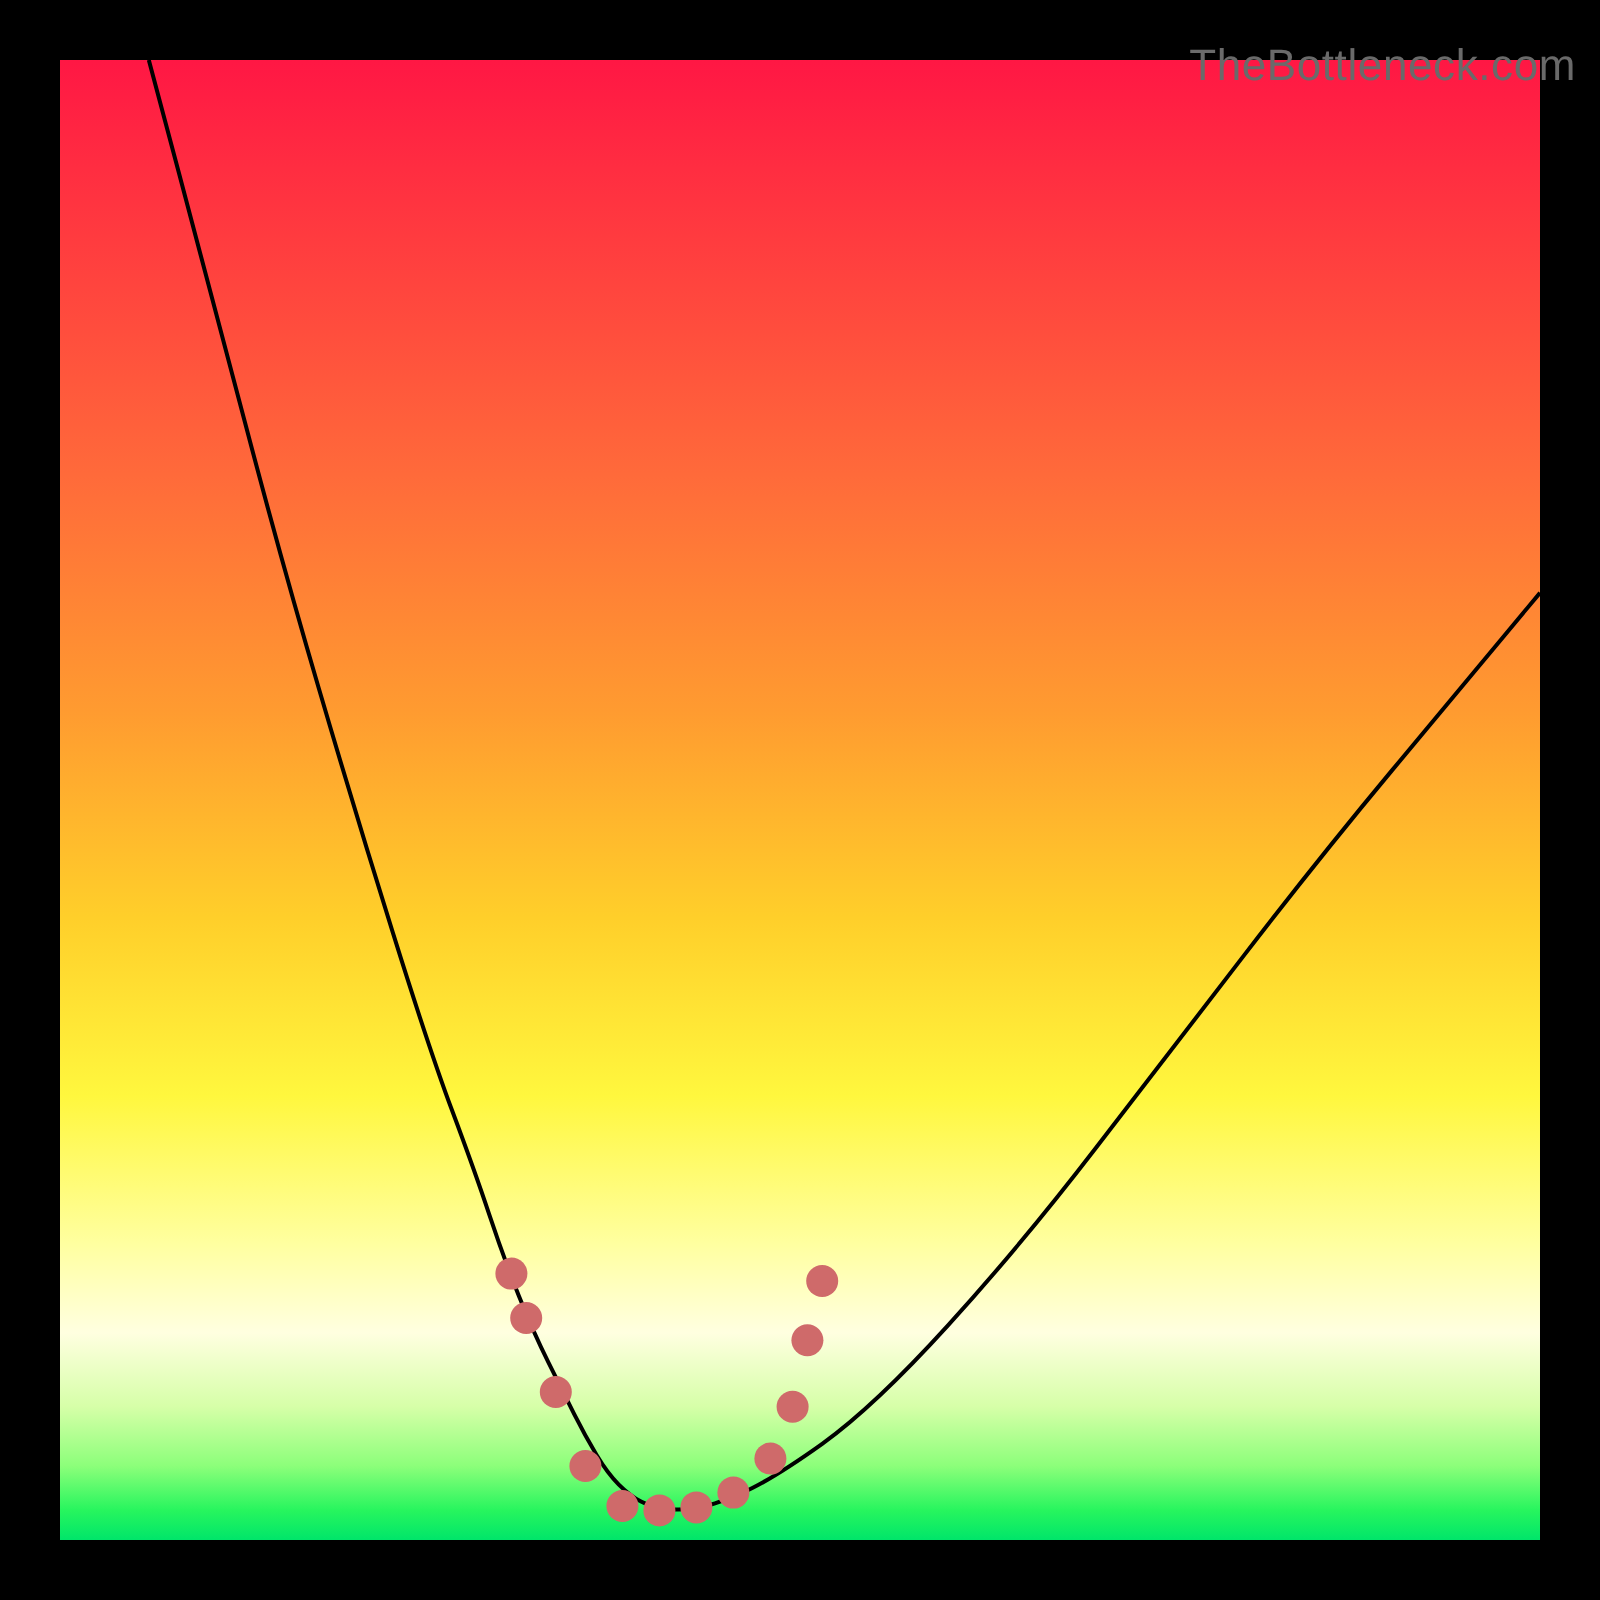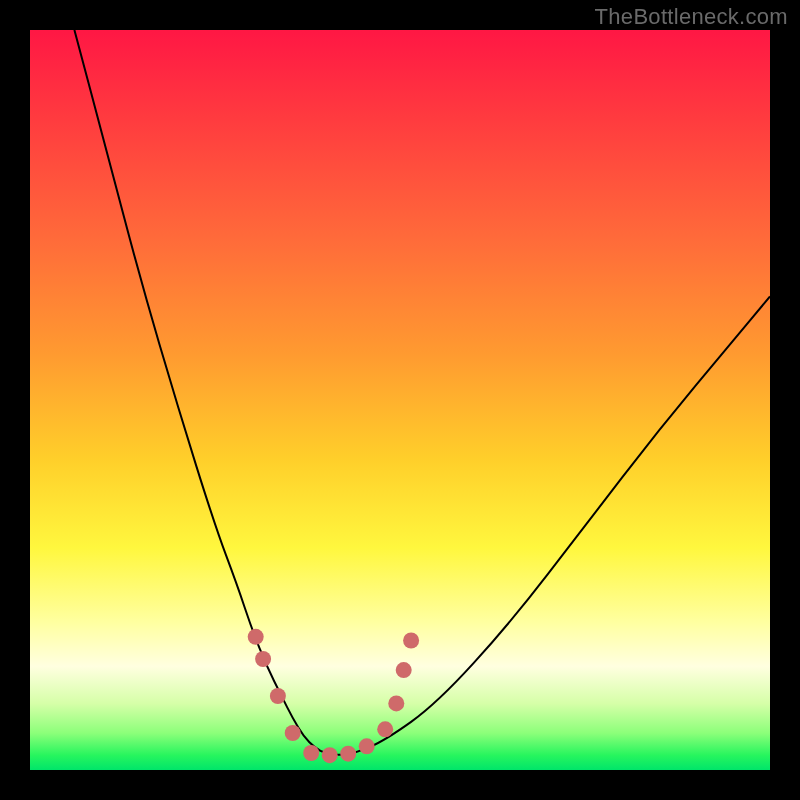--- a/index.html
+++ b/index.html
@@ -11,21 +11,21 @@
     font-family: Arial, Helvetica, sans-serif;
   }
   .frame {
     position: relative;
     width: 800px;
     height: 800px;
     background: #000;
   }
   .watermark {
     position: absolute;
-    top: 4px;
+    top: 20px;
     right: 12px;
     color: #6a6a6a;
     font-size: 22px;
     font-weight: 400;
     letter-spacing: 0.3px;
     z-index: 10;
     user-select: none;
   }
   .plot-area {
     position: absolute;

